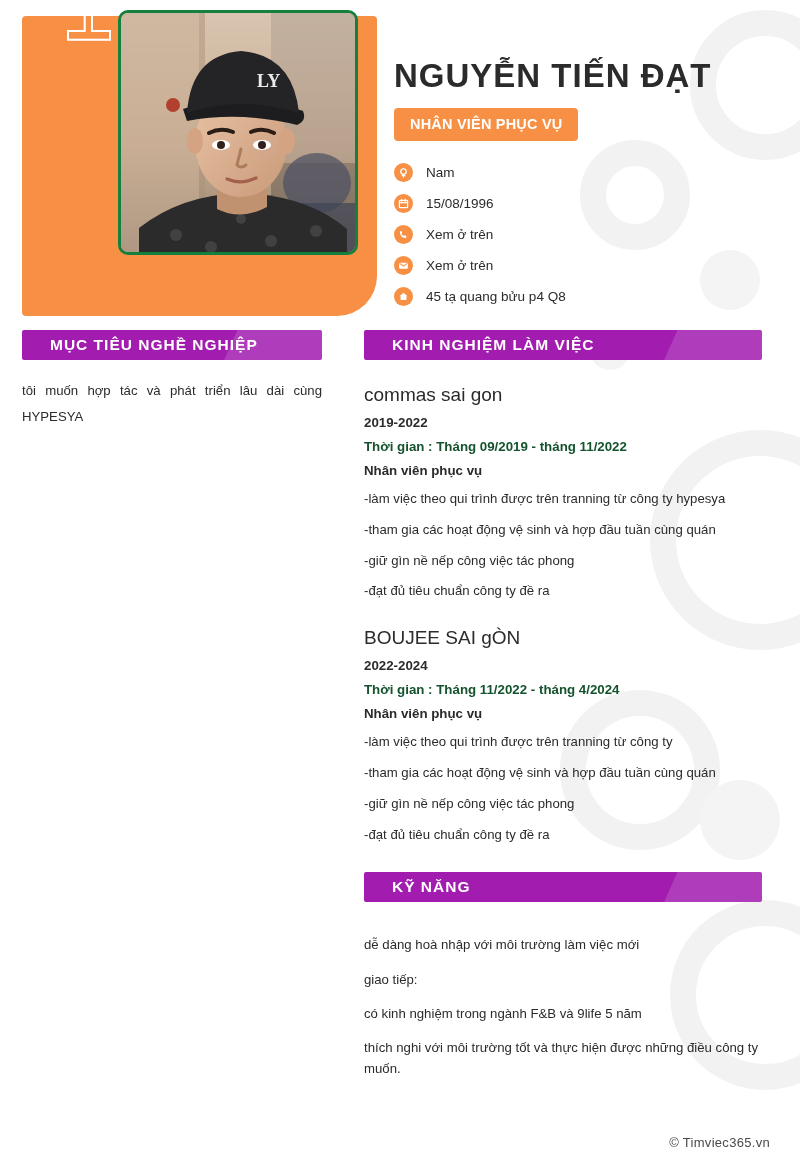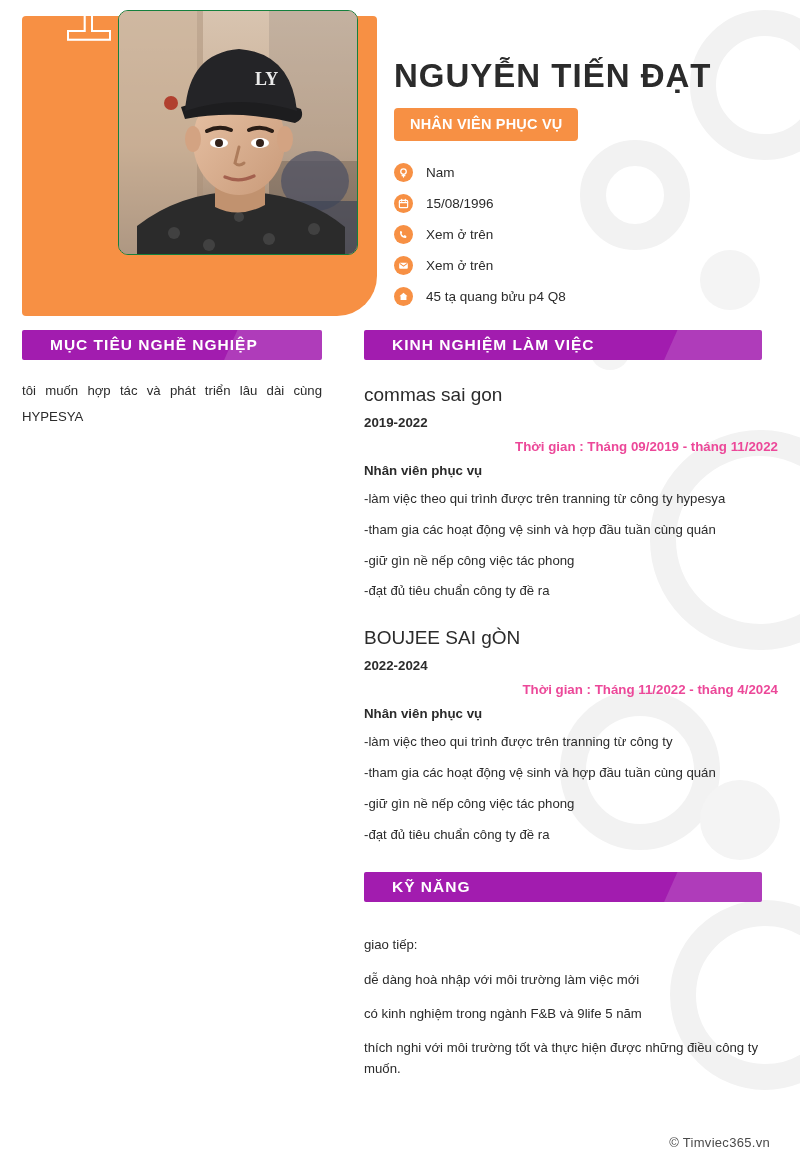--- a/index.html
+++ b/index.html
@@ -49,21 +49,21 @@
     letter-spacing: 4px;
     color: transparent;
     -webkit-text-stroke: 2px #ffffff;
     text-shadow: none;
     white-space: nowrap;
     line-height: 1;
   }
   .photo-frame {
     position: absolute; left: 118px; top: 10px;
     width: 240px; height: 245px;
-    border: 1px solid #15803d;
+    border: 3px solid #15803d;
     border-radius: 10px;
     overflow: hidden;
     background: #caa98c;
   }
   .photo-inner { position: absolute; inset: 0; overflow: hidden; }
 
   .header-right { position: absolute; left: 394px; top: 58px; width: 360px; }
   .name {
     font-size: 33px;
     font-weight: 700;
@@ -144,23 +144,22 @@
   .job-block { margin-bottom: 26px; }
   .job-title {
     font-size: 19px; font-weight: 400; color: #2b2b2b;
     margin-bottom: 9px;
   }
   .job-years {
     font-size: 13.3px; font-weight: 700; color: #2b2b2b;
     margin-bottom: 9px;
   }
   .job-period {
-    font-size: 13.3px; font-weight: 700; color: #ec4899;
+    font-size: 13.3px; font-weight: 700; color: #14532d;
     margin-bottom: 9px;
-    text-align: right;
   }
   .job-role {
     font-size: 13.3px; font-weight: 700; color: #2b2b2b;
     margin-bottom: 11px;
   }
   .job-bullet {
     font-size: 13.2px; color: #2b2b2b; line-height: 1.5;
     margin-bottom: 11px;
   }
   .exp-body { padding-top: 6px; }
@@ -351,22 +350,22 @@
           <div class="job-bullet">-giữ gìn nề nếp công việc tác phong</div>
           <div class="job-bullet">-đạt đủ tiêu chuẩn công ty đề ra</div>
         </div>
 
       </div>
 
       <div class="section-bar bar-skill">
         <span>KỸ NĂNG</span>
       </div>
       <div class="skill-body">
+        <div class="skill-line">dễ dàng hoà nhập với môi trường làm việc mới</div>
         <div class="skill-line">giao tiếp:</div>
-        <div class="skill-line">dễ dàng hoà nhập với môi trường làm việc mới</div>
         <div class="skill-line">có kinh nghiệm trong ngành F&amp;B và 9life 5 năm</div>
         <div class="skill-line">thích nghi với môi trường tốt và thực hiện được những điều công ty muốn.</div>
       </div>
     </div>
   </div>
 
   <div class="footer">© Timviec365.vn</div>
 
 </div>
 

